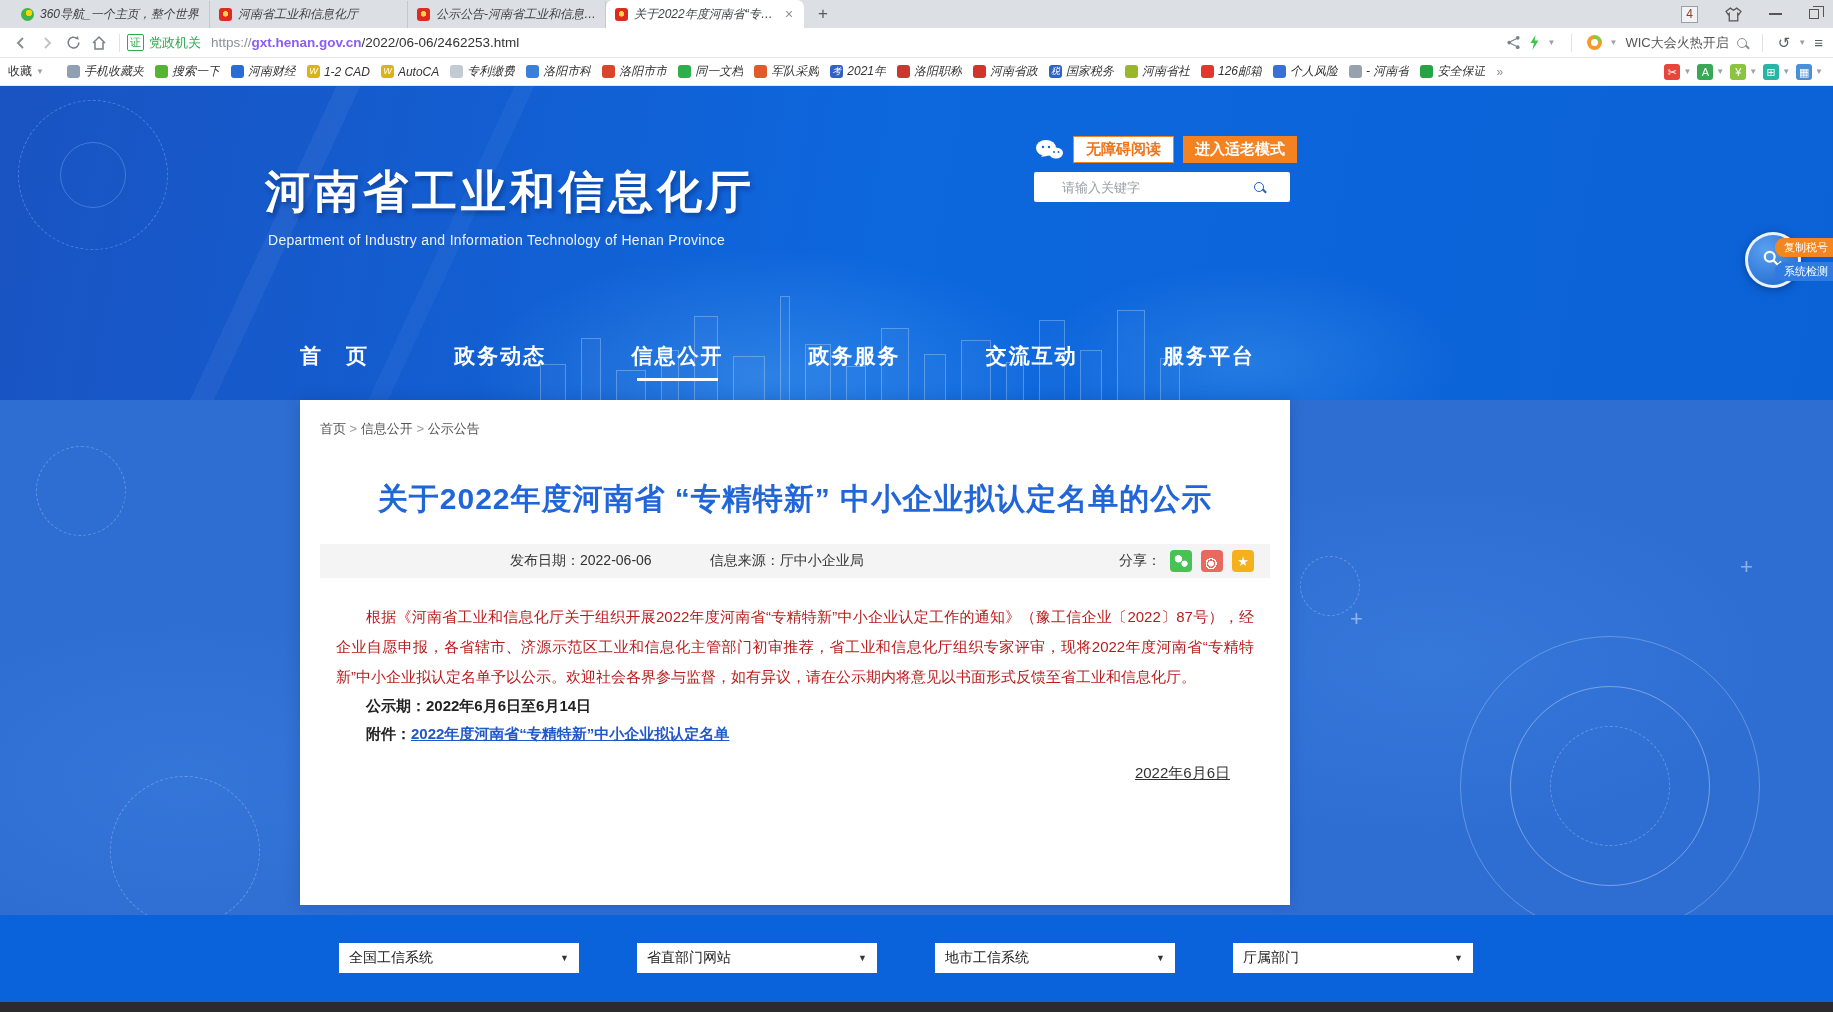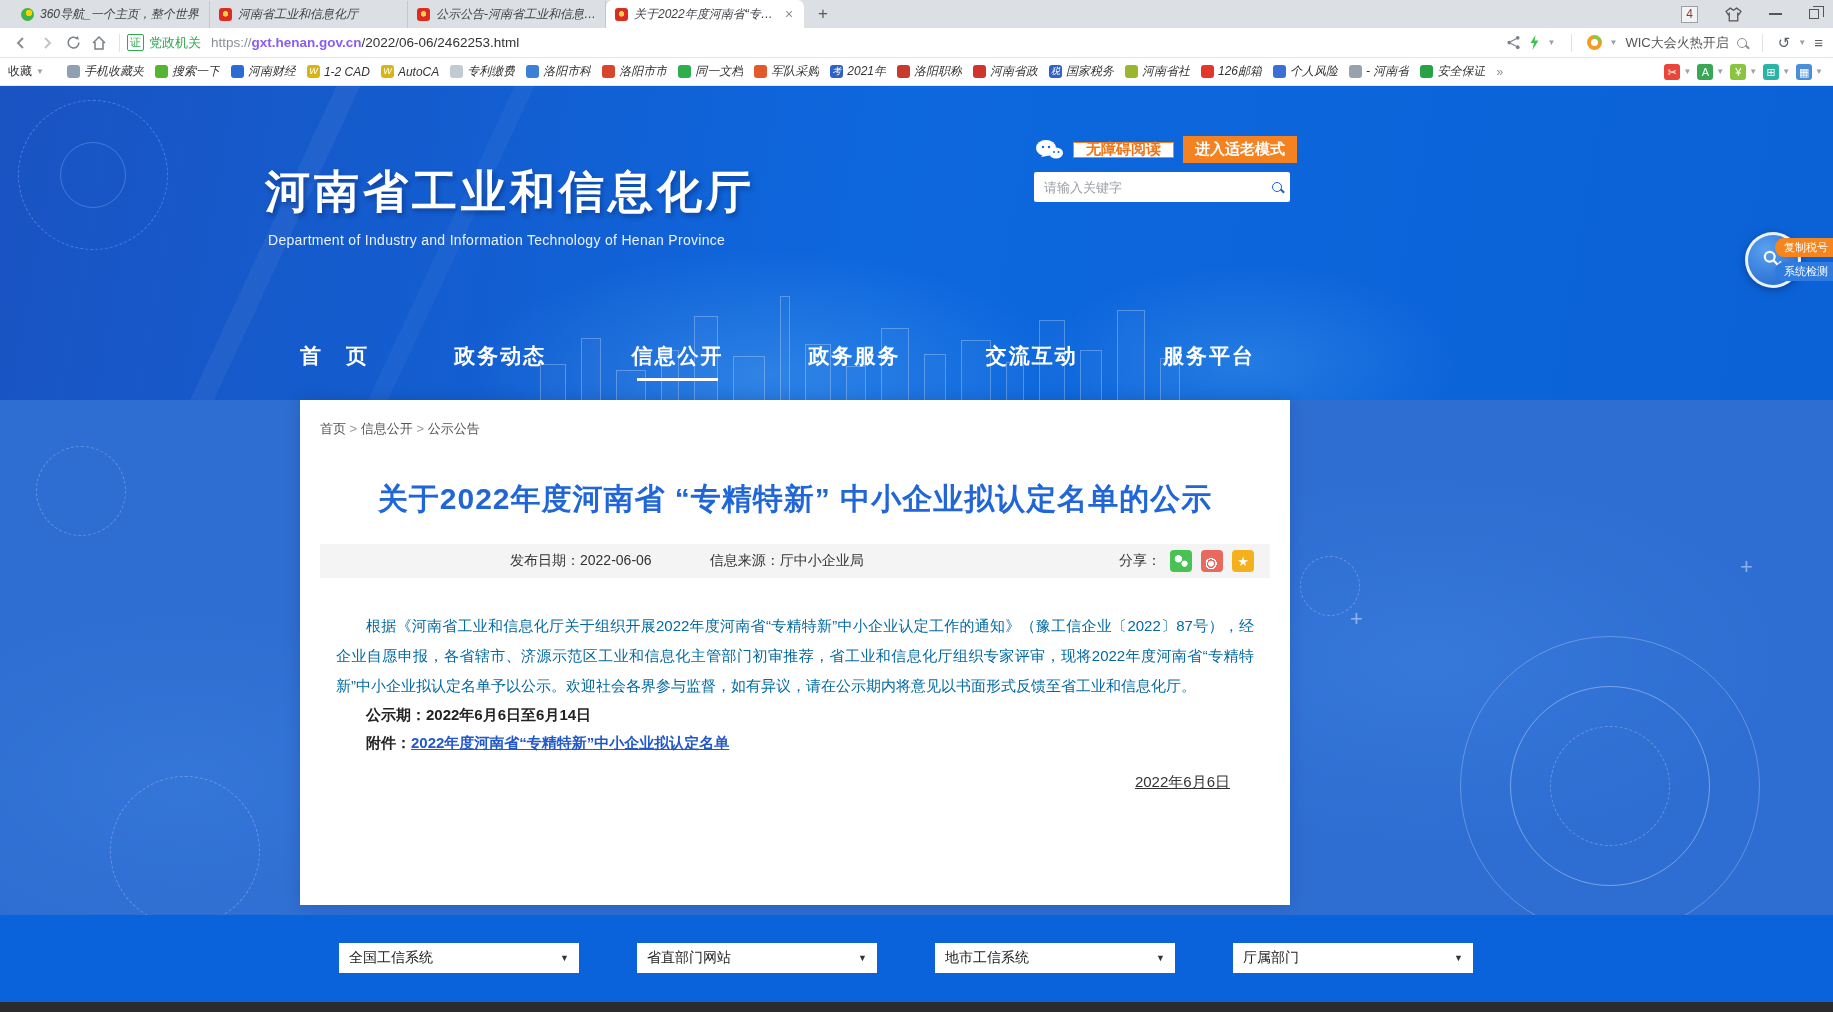--- a/index.html
+++ b/index.html
@@ -82,26 +82,26 @@
         radial-gradient(ellipse 300px 140px at 68% 88%, rgba(120,200,255,.22), transparent 70%),
         linear-gradient(100deg,#1a53c2 0%, #0d67dd 48%, #0b62d6 100%); }
   .streaks { position:absolute; inset:0;
       background:linear-gradient(115deg, transparent 0 17%, rgba(255,255,255,.05) 17% 18.2%,
         transparent 18.2% 26%, rgba(255,255,255,.04) 26% 27%, transparent 27%); }
   .hc { position:absolute; border-radius:50%; }
   .site-title { position:absolute; left:265px; top:76px; font-size:45px; font-weight:bold; color:#fff;
                 letter-spacing:4px; text-shadow:2px 3px 5px rgba(0,25,80,.4); white-space:nowrap; }
   .site-sub { position:absolute; left:268px; top:146px; font-size:14px; color:#eaf2ff; letter-spacing:.3px; }
   .hdr-top { position:absolute; left:1034px; top:50px; display:flex; align-items:center; gap:9px; }
-  .btn-access { height:16px; background:#fff; border:1px solid #f58220; color:#f0751a; font-weight:bold;
+  .btn-access { height:27px; background:#fff; border:1px solid #f58220; color:#f0751a; font-weight:bold;
                 font-size:15px; padding:0 12px; display:flex; align-items:center; white-space:nowrap; }
   .btn-elder { height:27px; background:#f58220; color:#fff; font-weight:bold; font-size:15px;
                padding:0 12px; display:flex; align-items:center; white-space:nowrap; }
   .hdr-search { position:absolute; left:1034px; top:86px; width:256px; height:30px; background:#fff;
-                border-radius:2px; display:flex; align-items:center; padding:0 8px; gap:8px; }
+                border-radius:2px; display:flex; align-items:center; padding:0 26px; gap:8px; }
   .hdr-search input { border:none; outline:none; flex:1; font-size:13px; color:#333;
                       font-family:"Liberation Sans","DejaVu Sans",sans-serif; }
   .hdr-search input::placeholder { color:#9aa0a8; }
   .mainnav { position:absolute; left:300px; top:256px; width:955px; display:flex; justify-content:space-between; }
   .nav-item { color:#fff; font-size:21px; font-weight:bold; letter-spacing:2px; padding-bottom:15px;
               position:relative; white-space:nowrap; }
   .nav-item.active::after { content:""; position:absolute; left:6%; right:6%; bottom:4px; height:3px; background:#fff; }
   .skyline { position:absolute; bottom:0; left:540px; right:0; height:108px; display:flex;
              align-items:flex-end; gap:15px; opacity:.45; pointer-events:none; }
   .skyline span { border:1px solid rgba(255,255,255,.6); border-bottom:none; background:rgba(255,255,255,.05); }
@@ -126,21 +126,21 @@
   .share { position:absolute; right:16px; display:flex; align-items:center; gap:9px; }
   .share-label { font-size:14px; color:#333; }
   .sico { width:22px; height:22px; border-radius:4px; display:grid; place-items:center; }
   .sico.wx { background:
       radial-gradient(circle at 38% 40%, #fff 0 3.4px, transparent 4px),
       radial-gradient(circle at 66% 62%, #fff 0 2.8px, transparent 3.4px), #48c255; }
   .sico.wb { background:
       radial-gradient(circle at 46% 62%, #fff 0 2.6px, transparent 3.2px),
       radial-gradient(circle at 46% 62%, transparent 4.2px, #fff 4.2px 5.6px, transparent 5.6px), #e8695e; }
   .sico.qz { background:#f5b01e; color:#fff; font-size:13px; }
-  .body-text { margin:33px 36px 0; font-size:15px; color:#0369a1; line-height:30px; text-align:justify;
+  .body-text { margin:24px 36px 0; font-size:15px; color:#b91c1c; line-height:30px; text-align:justify;
                text-indent:2em; }
   .fact-line { margin:0 36px; font-size:15px; font-weight:bold; color:#222; line-height:28px; text-indent:2em; }
   .fact-line:first-of-type { margin-top:6px; }
   .attach-link { color:#2258c9; text-decoration:underline; cursor:pointer; }
   .sign-date { margin:16px 60px 0 0; text-align:right; font-size:15px; color:#333;text-decoration:underline; }
 
   
   .sitefooter { position:absolute; left:0; top:829px; width:100%; height:87px; background:#0a63da; }
   .fselects { position:absolute; left:339px; top:28px; display:flex; gap:58px; }
   .fselect { width:240px; height:30px; background:#fff; display:flex; align-items:center;

